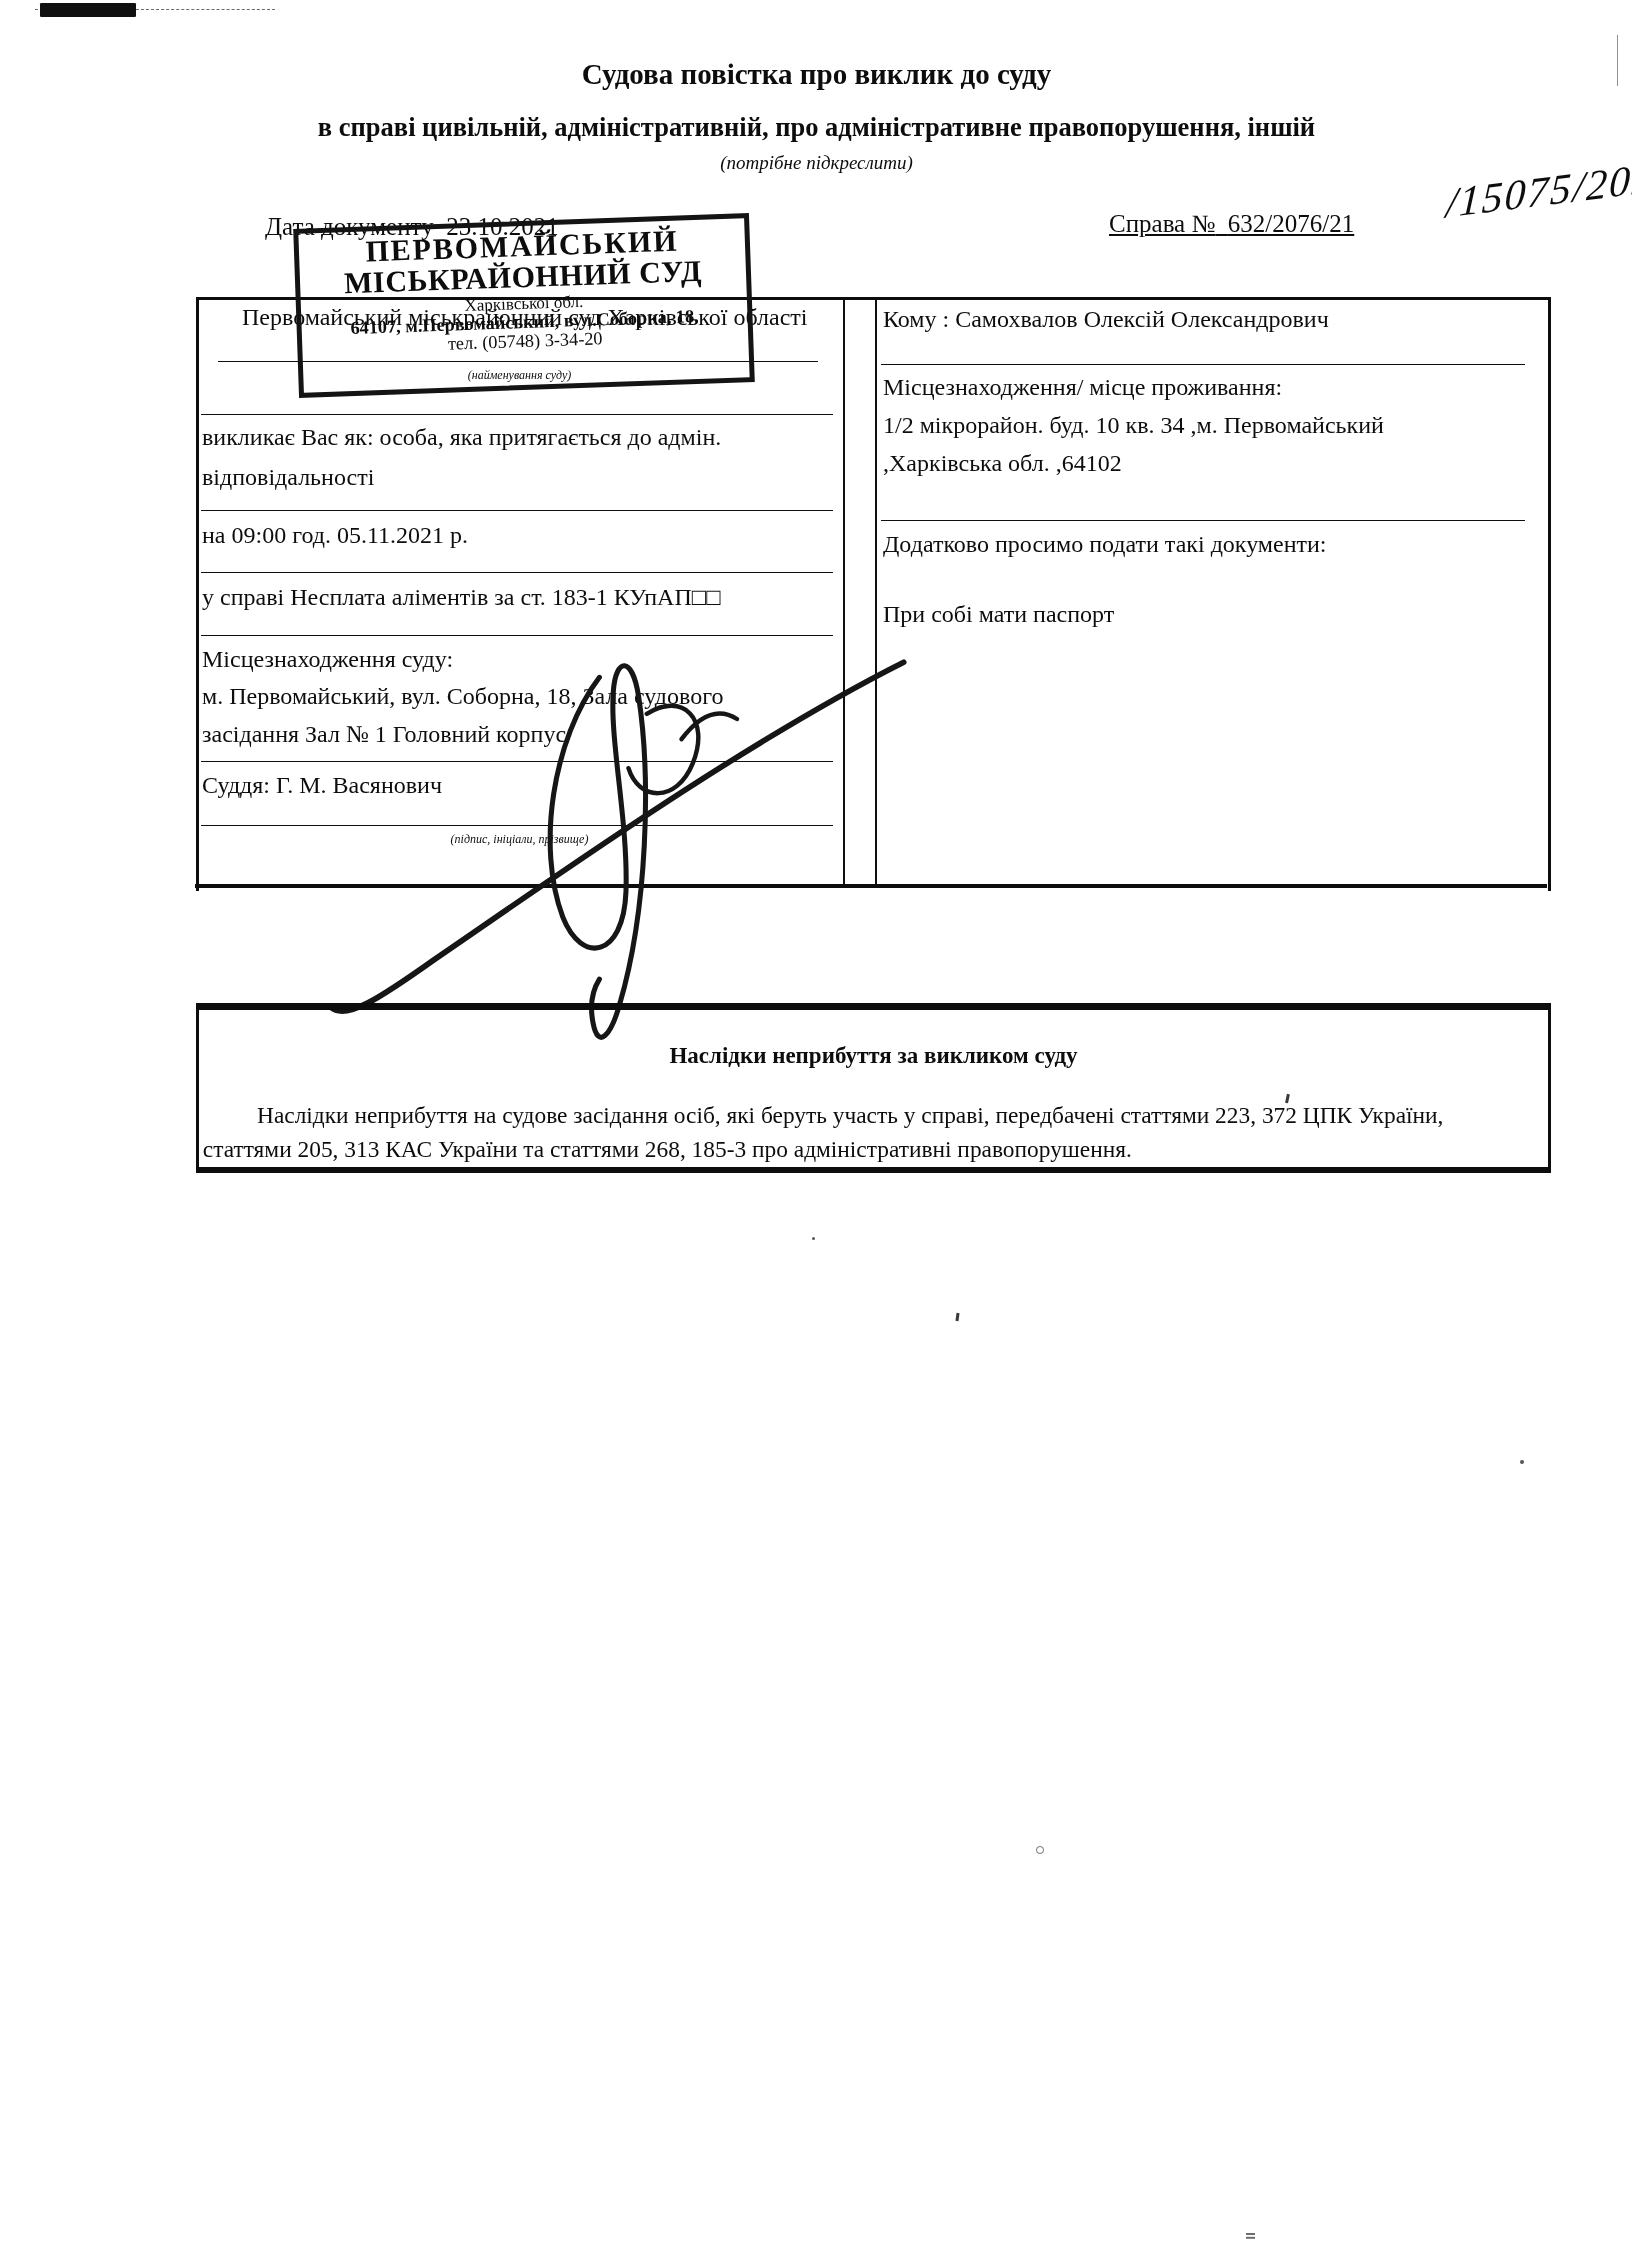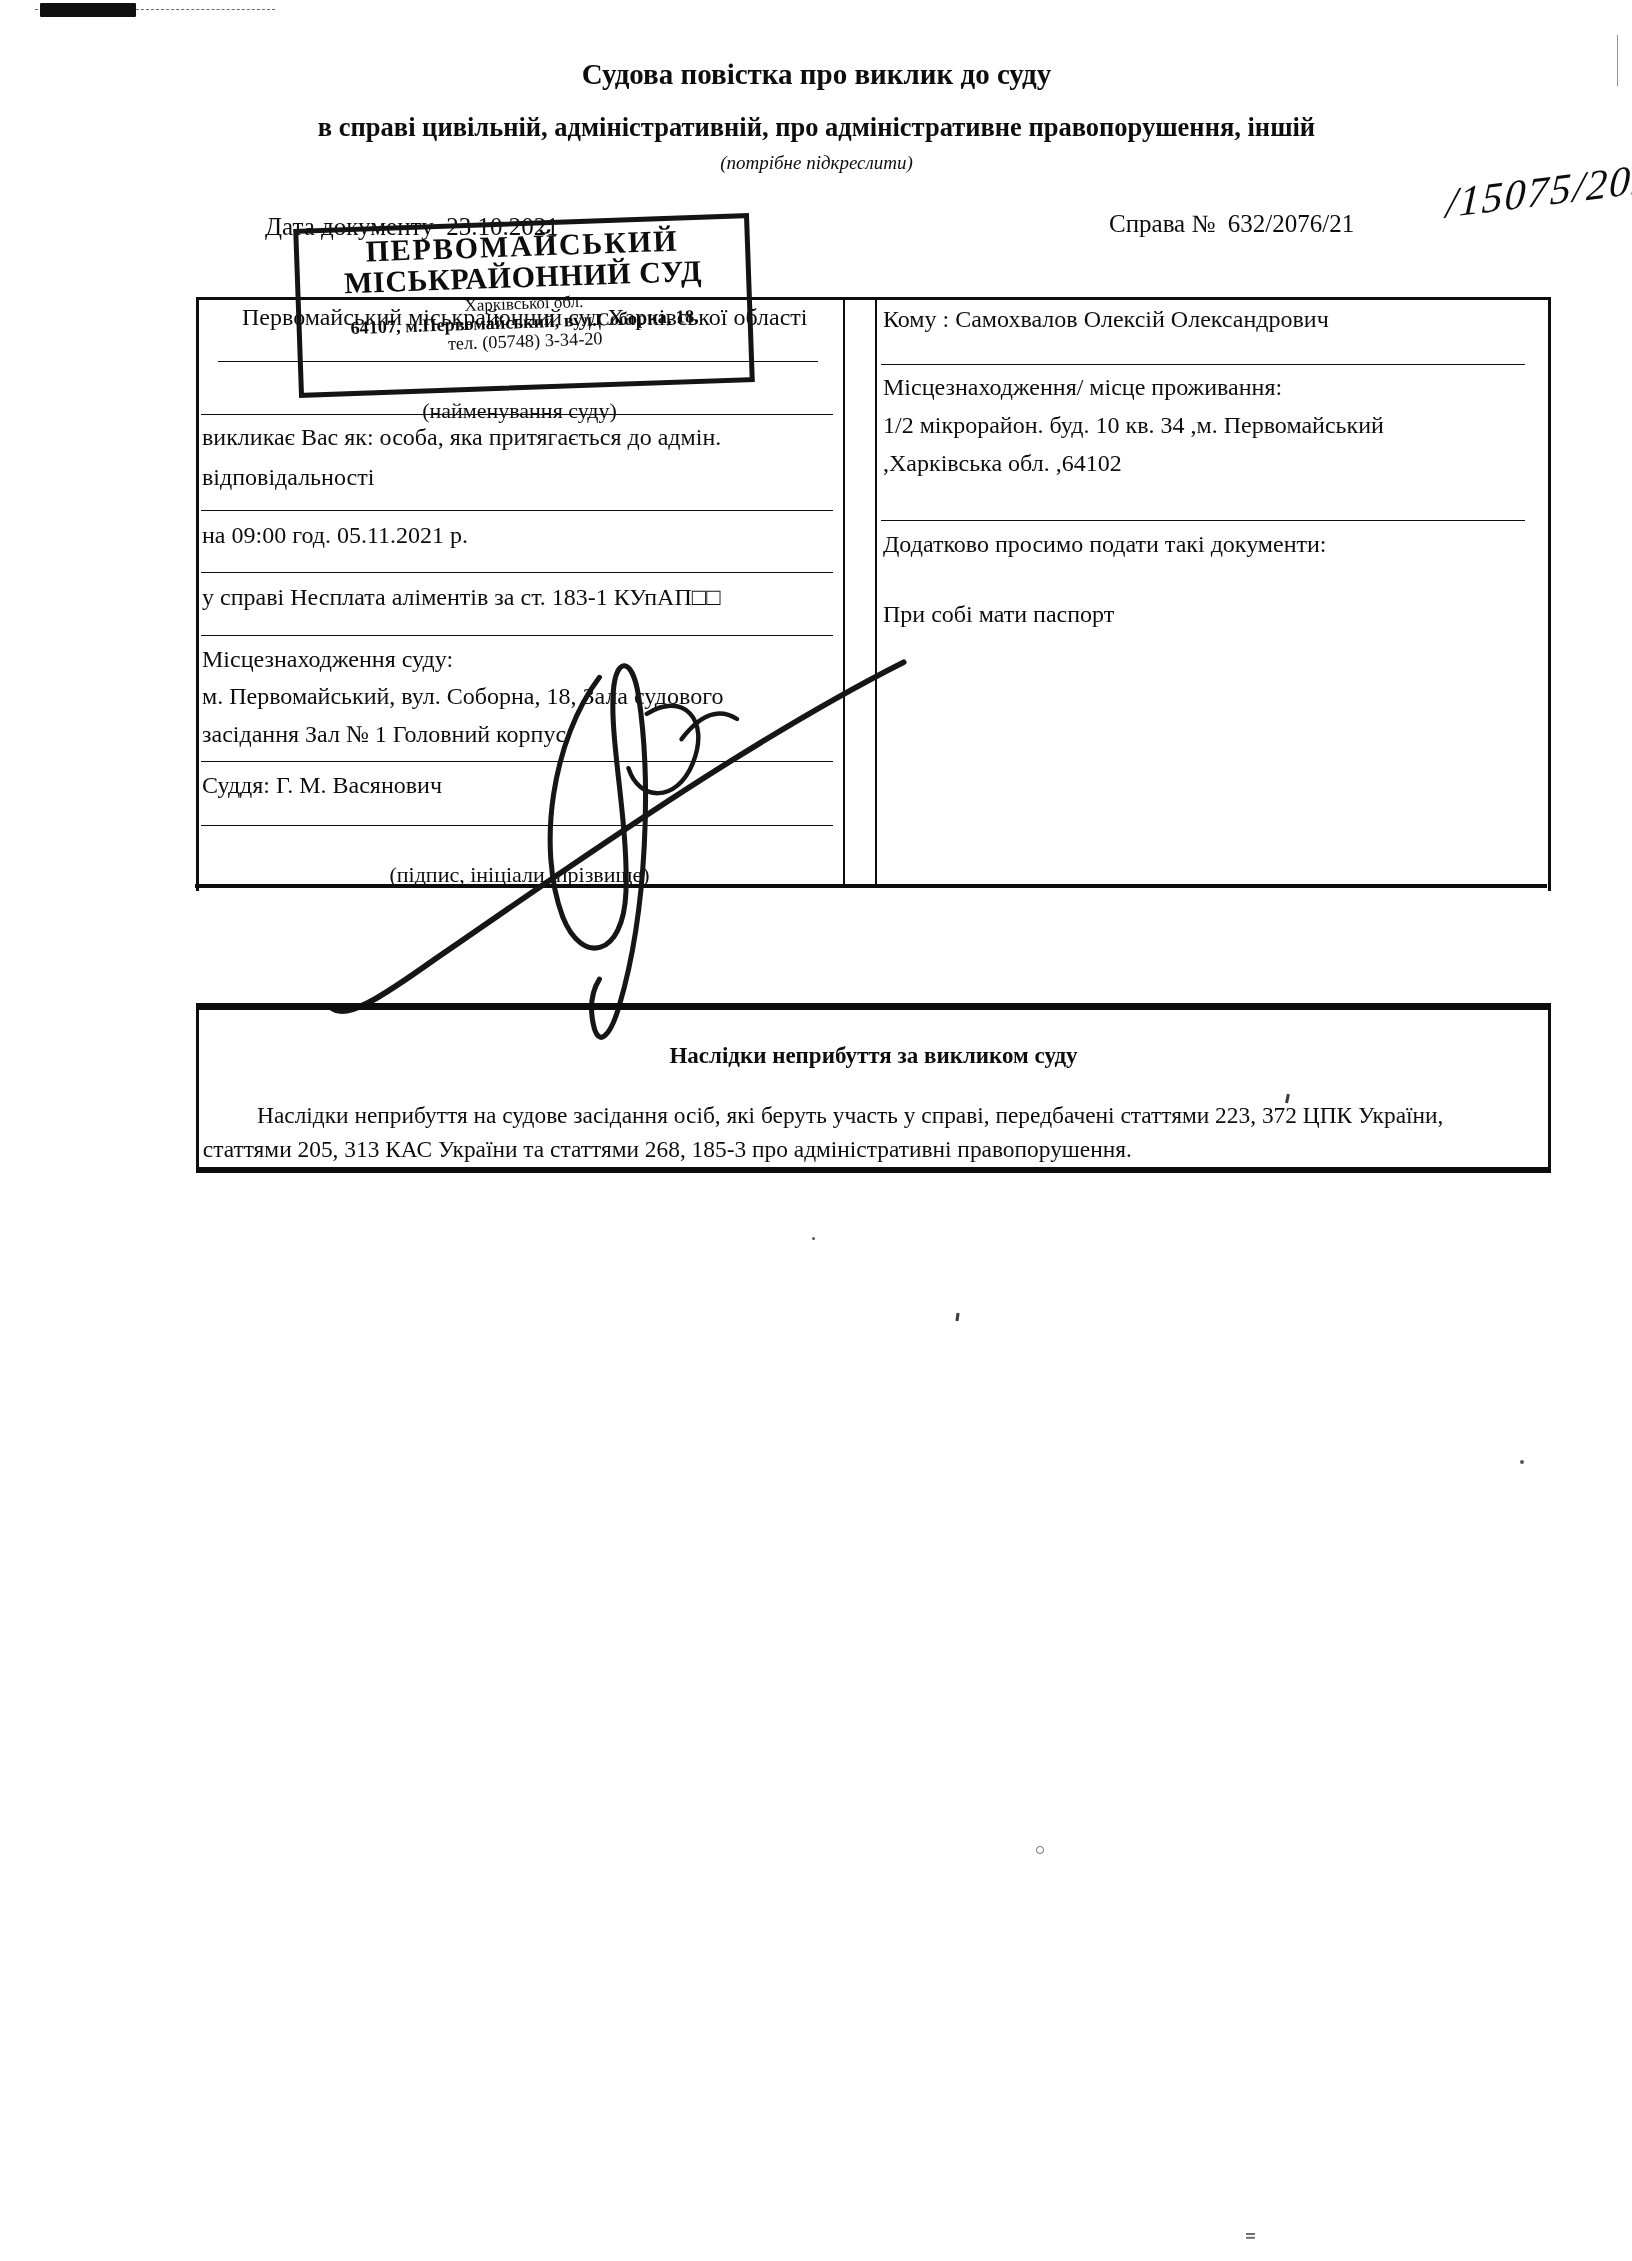--- a/index.html
+++ b/index.html
@@ -8,21 +8,21 @@
     font-family:"Liberation Serif","DejaVu Serif",serif;color:#0d0d0d;
     overflow:hidden;
   }
   .abs{position:absolute;}
   .t{white-space:nowrap;}
   .title1{font-size:29px;font-weight:bold;text-align:center;width:100%;}
   .title2{font-size:26.5px;font-weight:bold;text-align:center;width:100%;}
   .title3{font-size:19px;font-style:italic;text-align:center;width:100%;}
   .meta{font-size:25px;}
   .body-text{font-size:24px;}
-  .caption{font-size:22px;margin-top:30px;}
+  .caption{font-size:12px;font-style:italic;}
   .rule{height:0;border-top:1.9px solid #0f0f0f;}
   .vline{width:0;border-left:2.5px solid #0f0f0f;}
   
   #main-table{
     left:196px;top:297px;width:1349px;height:591px;
     border-top:3.2px solid #0d0d0d;border-left:3.2px solid #0d0d0d;border-right:3.2px solid #0d0d0d;
   }
   #table-bottom-bar{left:195px;top:884px;width:1352px;height:4.4px;background:#0d0d0d;}
   
   #stamp{
@@ -61,21 +61,21 @@
   <div class="abs" id="top-blob"></div>
   <div class="abs" id="edge-tick"></div>
 
   <div class="abs title1" style="top:58px;">Судова повістка про виклик до суду</div>
   <div class="abs title2" style="top:112px;">в справі цивільній, адміністративній, про адміністративне правопорушення, іншій</div>
   <div class="abs title3" style="top:152px;">(потрібне підкреслити)</div>
 
   <div class="abs meta t" style="left:265px;top:213px;">
     <span>Дата документу</span>&nbsp;&nbsp;<span>23.10.2021</span>
   </div>
-  <div class="abs meta t" style="left:1109px;top:210px;">
+  <div class="abs meta t" style="left:1109px;top:210px;text-decoration:underline;">
     <span>Справа №</span>&nbsp;&nbsp;<span>632/2076/21</span>
   </div>
   <div class="abs t" id="hand-case">/15075/2021</div>
 
   <div class="abs" id="main-table"></div>
   <div class="abs vline" style="left:843px;top:297px;height:591px;"></div>
   <div class="abs vline" style="left:875px;top:297px;height:591px;"></div>
   <div class="abs" id="table-bottom-bar"></div>
 
   <div class="abs body-text t" style="left:202px;top:304px;margin-left:40px;">Первомайський міськрайонний суд Харківської області</div>

